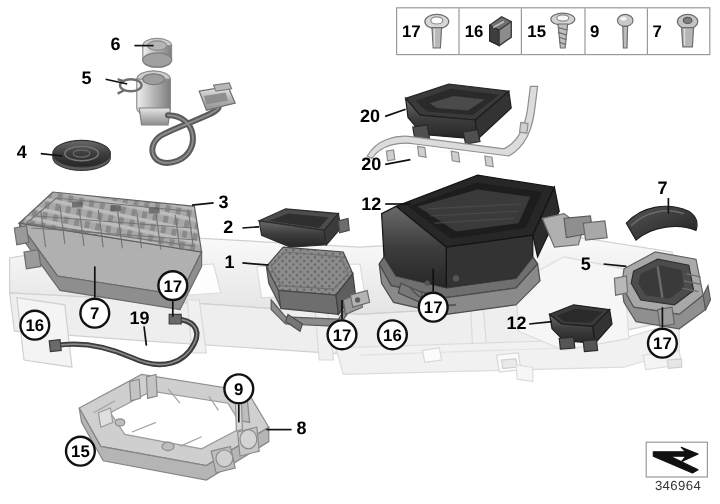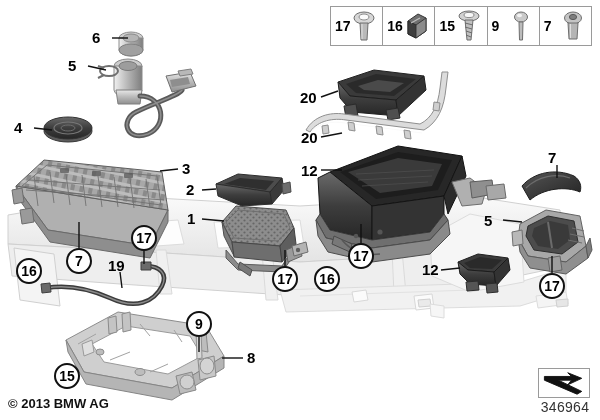--- a/index.html
+++ b/index.html
@@ -62,21 +62,21 @@
     position:absolute;right:4px;top:50%;transform:translateY(-50%);
     width:28px;height:34px;
   }
   
   #viewbox{
     position:absolute;left:538px;top:368px;width:52px;height:30px;
     border:1px solid #9a9a9a;background:#fff;box-sizing:border-box;
   }
   #diagid{
     position:absolute;left:530px;top:399px;width:70px;
-    text-align:center;font-size:14px;color:#333;letter-spacing:.3px;
+    text-align:center;font-size:11px;color:#333;letter-spacing:.3px;
   }
   
   #copyright{
     position:absolute;left:8px;top:396px;
     font-size:13px;font-weight:700;color:#111;letter-spacing:0px;
   }
 </style>
 </head>
 <body>
 
@@ -459,15 +459,14 @@
   <div class="circ" style="left:186px;top:311px">9</div>
   <div class="circ" style="left:54px;top:363px">15</div>
 
   <div id="viewbox">
     <svg viewBox="0 0 52 30" width="50" height="28">
       <path d="M5 8 L34 8 L30 4 L45 10 L30 17 L34 12 L20 12 L45 24 L40 27 L5 12 Z" fill="#111" stroke="#111" stroke-width="1" stroke-linejoin="round"></path>
     </svg>
   </div>
   <div id="diagid">346964</div>
 
-  <div id="copyright">© 2013 BMW AG</div>
 
 </div>
 
 </body></html>

